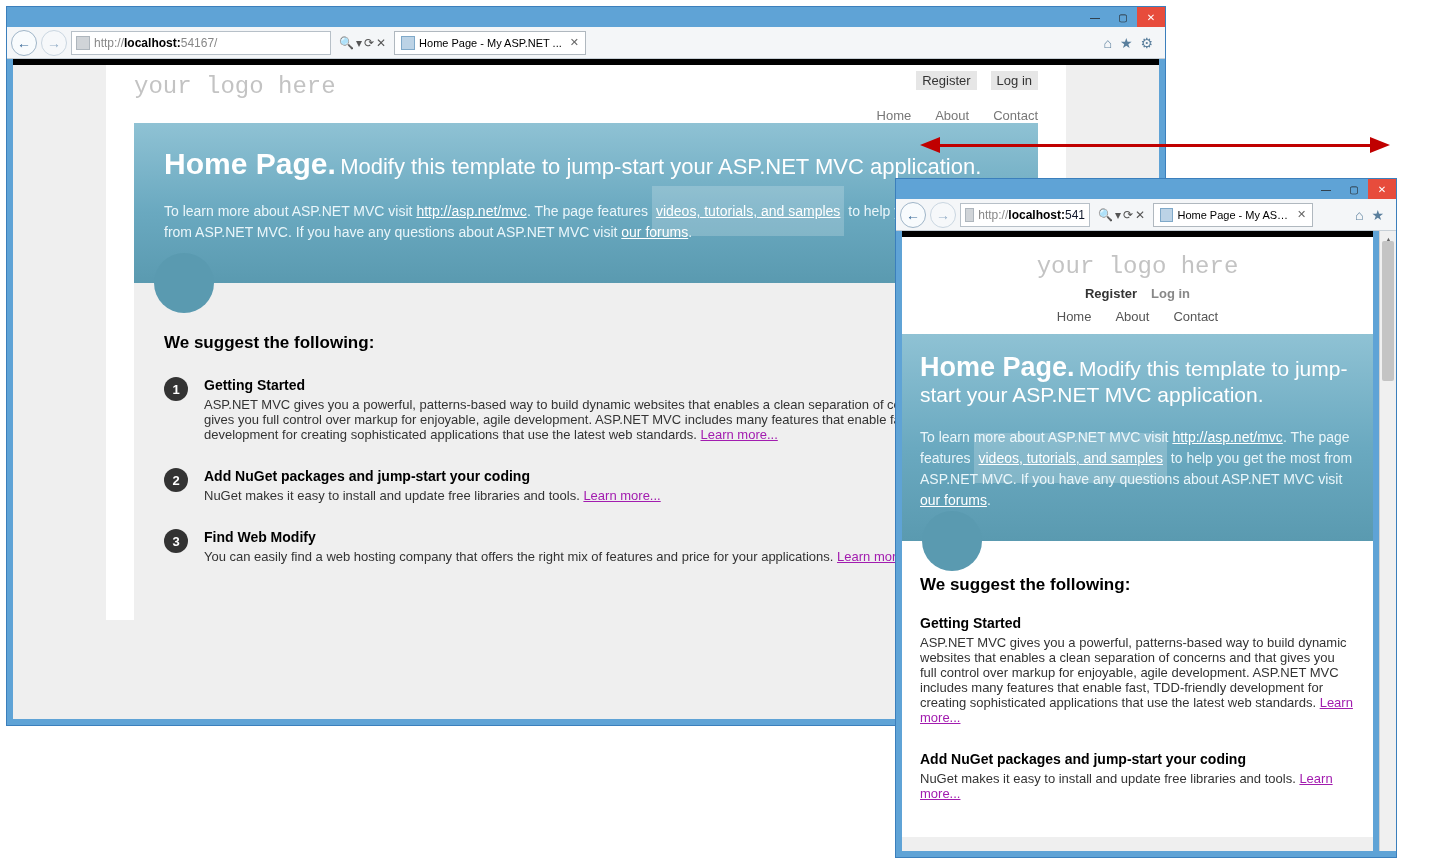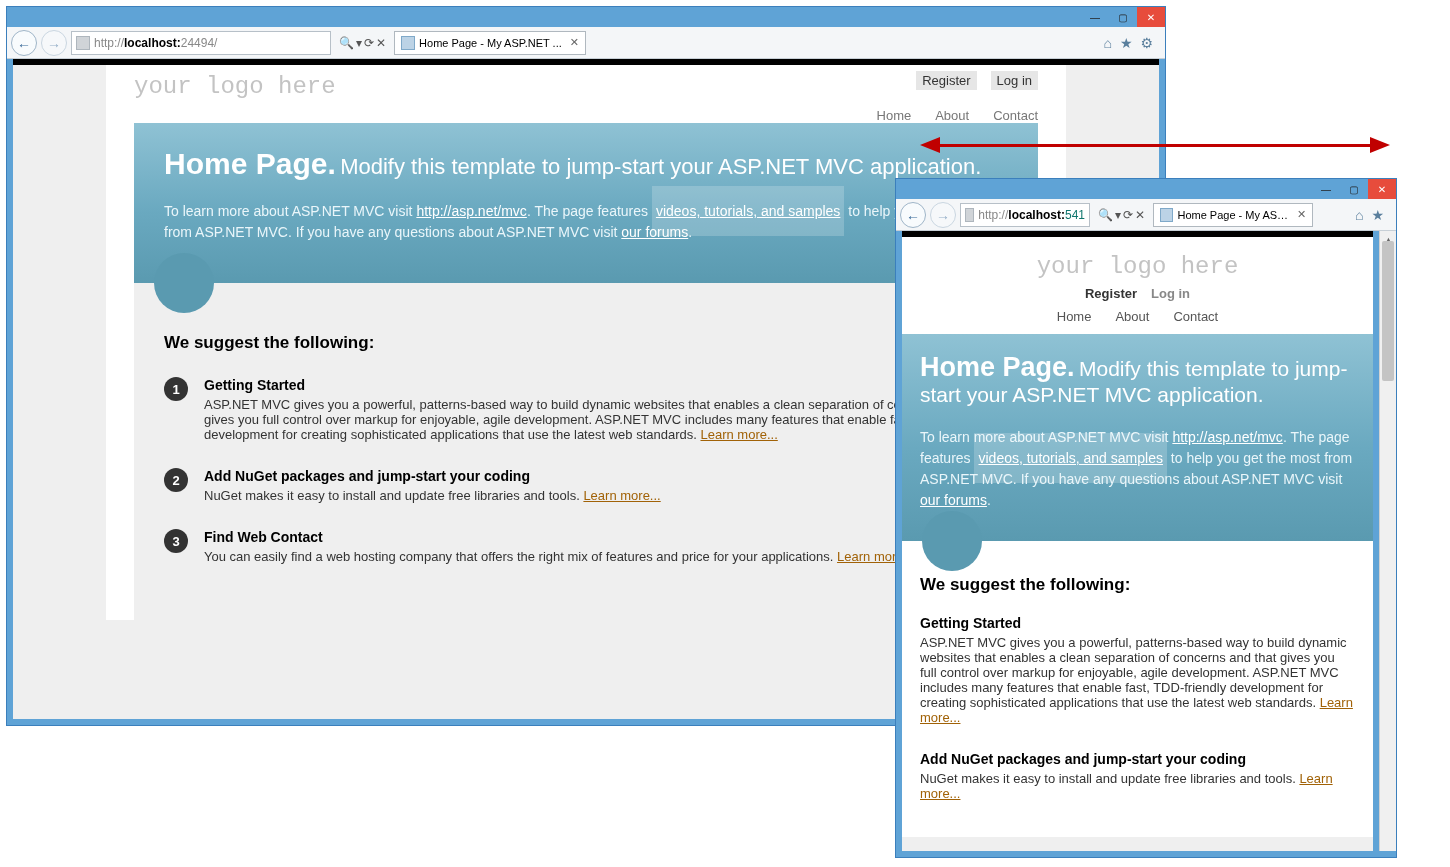--- a/index.html
+++ b/index.html
@@ -150,21 +150,21 @@
 .item { display: flex; gap: 16px; margin-bottom: 26px; }
 .item .num {
   width: 24px; height: 24px; border-radius: 50%;
   background: #333; color: #fff;
   display: flex; align-items: center; justify-content: center;
   font-size: 13px; font-weight: bold;
   flex-shrink: 0;
 }
 .item h3 { font-size: 14px; font-weight: 700; }
 .item p { font-size: 13px; color: #333; margin-top: 4px; }
-.item a { color: #a16207; text-decoration: underline; margin-top: 8px; }
+.item a { color: #a21caf; text-decoration: underline; margin-top: 8px; }
 .footer {
   margin: 0 28px;
   padding: 16px 30px 30px 30px;
   font-size: 11px;
   color: #555;
 }
 
 .win2 .page { max-width: 100%; }
 .win2 .sitehead { text-align: center; padding: 16px 10px 0; }
 .win2 .logo { display: block; }
@@ -216,21 +216,21 @@
     <div class="winbtn max">▢</div>
     <div class="winbtn close">✕</div>
   </div>
   <div class="navbar">
     <div class="navbtn">←</div>
     <div class="navbtn" style="opacity:.5">→</div>
     <div class="addrbar" style="width:260px;">
       <span class="favicon"></span>
       <span style="color:#888">http://</span>
       <span style="color:#000;font-weight:bold">localhost:</span>
-      <span style="color:#888">24494/</span>
+      <span style="color:#888">54167/</span>
     </div>
     <div class="search-icons">
       <span>🔍</span>
       <span>▾</span>
       <span>⟳</span>
       <span>✕</span>
     </div>
     <div class="tab">
       <span class="favicon"></span>
       <span style="white-space:nowrap;overflow:hidden;text-overflow:ellipsis;">Home Page - My ASP.NET ...</span>
@@ -282,21 +282,21 @@
         <div class="item">
           <div class="num">2</div>
           <div>
             <h3>Add NuGet packages and jump-start your coding</h3>
             <p><span>NuGet makes it easy to install and update free libraries and tools.</span> <a>Learn more...</a></p>
           </div>
         </div>
         <div class="item">
           <div class="num">3</div>
           <div>
-            <h3>Find Web Contact</h3>
+            <h3>Find Web Modify</h3>
             <p><span>You can easily find a web hosting company that offers the right mix of features and price for your applications.</span> <a>Learn more...</a></p>
           </div>
         </div>
       </div>
     </div>
   </div>
 </div>
 
 <div class="win win2" style="left:895px;top:178px;width:502px;height:680px;">
   <div class="titlebar">
@@ -304,21 +304,21 @@
     <div class="winbtn max">▢</div>
     <div class="winbtn close">✕</div>
   </div>
   <div class="navbar">
     <div class="navbtn">←</div>
     <div class="navbtn" style="opacity:.5">→</div>
     <div class="addrbar" style="width:130px;">
       <span class="favicon"></span>
       <span style="color:#888">http://</span>
       <span style="color:#000;font-weight:bold">localhost:</span>
-      <span style="color:#0f766e">541</span>
+      <span style="color:#0f172a">541</span>
     </div>
     <div class="search-icons">
       <span>🔍</span>
       <span>▾</span>
       <span>⟳</span>
       <span>✕</span>
     </div>
     <div class="tab" style="max-width:160px;">
       <span class="favicon"></span>
       <span style="white-space:nowrap;overflow:hidden;text-overflow:ellipsis;">Home Page - My ASP....</span>

